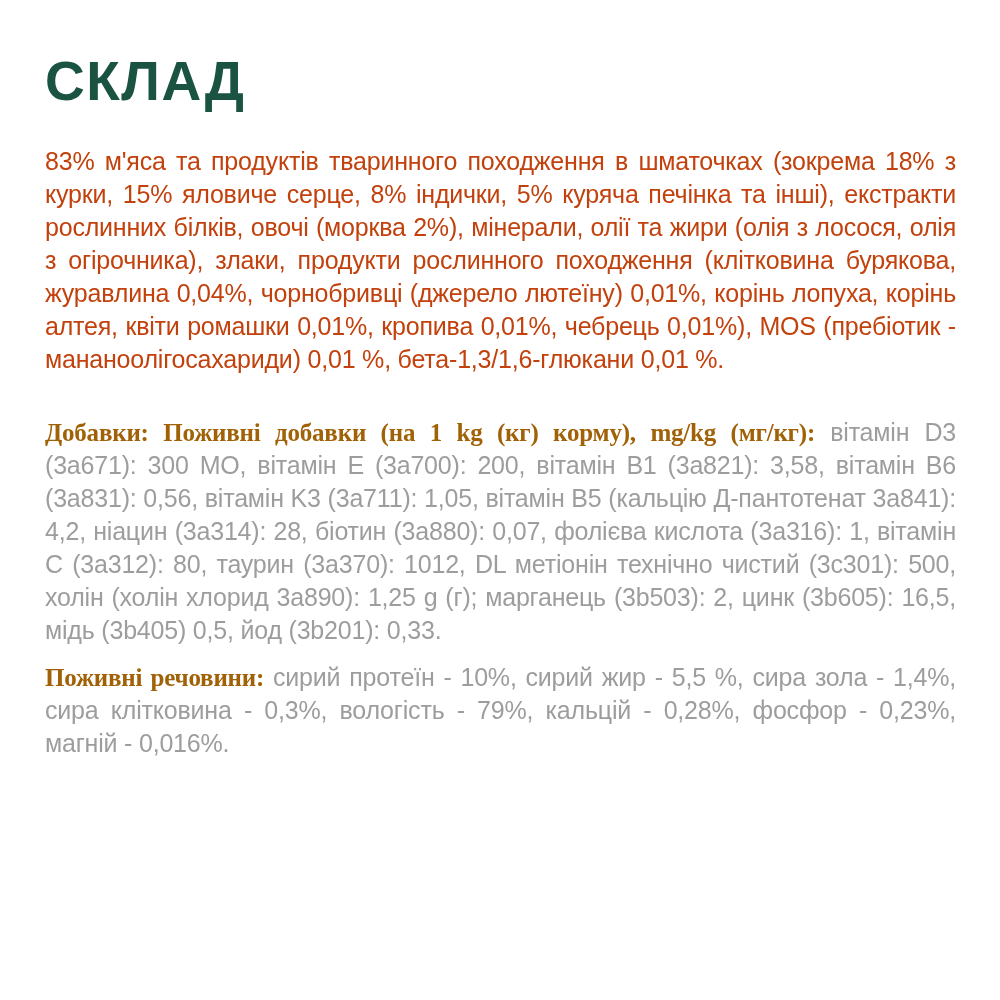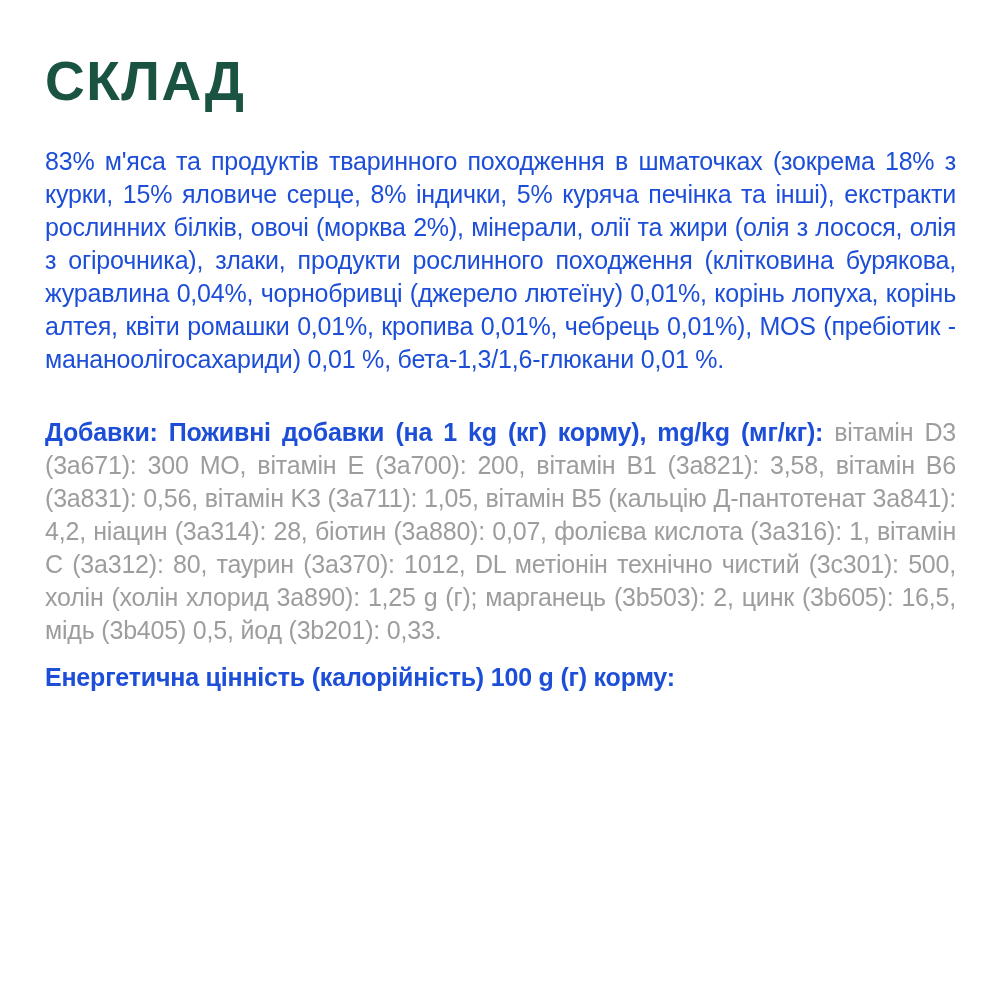--- a/index.html
+++ b/index.html
@@ -29,47 +29,48 @@
     line-height: 1;
   }
   .para {
     margin: 0;
     font-size: 25px;
     line-height: 33px;
     letter-spacing: -0.2px;
     text-align: justify;
   }
   .ingredients {
-    color: #1d4ed8;
+    color: #c2410c;
     margin-bottom: 40px;
     margin-top: 36px;
   }
   .grey {
     color: #9d9d9d;
   }
   .grey + .grey {
     margin-top: 14px;
   }
   .label {
-    color: #1d4ed8;
+    color: #a16207;
     font-weight: bold;
+    font-family: Liberation Serif, serif;
   }
   .energy-value {
     margin-top: 8px;
   }
 </style>
 </head>
 <body>
 
 <div class="page">
 
   <h1 class="title">СКЛАД</h1>
 
   <p class="para ingredients">83% м'яса та продуктів тваринного походження в шматочках (зокрема 18% з курки, 15% яловиче серце, 8% індички, 5% куряча печінка та інші), екстракти рослинних білків, овочі (морква 2%), мінерали, олії та жири (олія з лосося, олія з огірочника), злаки, продукти рослинного походження (клітковина бурякова, журавлина 0,04%, чорнобривці (джерело лютеїну) 0,01%, корінь лопуха, корінь алтея, квіти ромашки 0,01%, кропива 0,01%, чебрець 0,01%), MOS (пребіотик - мананоолігосахариди) 0,01 %, бета-1,3/1,6-глюкани 0,01 %.</p>
 
   <p class="para grey"><span class="label">Добавки: Поживні добавки (на 1 kg (кг) корму), mg/kg (мг/кг):</span><span> вітамін D3 (3a671): 300 МО, вітамін E (3a700): 200, вітамін B1 (3a821): 3,58, вітамін B6 (3a831): 0,56, вітамін K3 (3a711): 1,05, вітамін B5 (кальцію Д-пантотенат 3a841): 4,2, ніацин (3a314): 28, біотин (3a880): 0,07, фолієва кислота (3a316): 1, вітамін C (3a312): 80, таурин (3a370): 1012, DL метіонін технічно чистий (3c301): 500, холін (холін хлорид 3a890): 1,25 g (г); марганець (3b503): 2, цинк (3b605): 16,5, мідь (3b405) 0,5, йод (3b201): 0,33.</span></p>
 
+  <p class="para grey"><span class="label">Поживні речовини:</span><span> сирий протеїн - 10%, сирий жир - 5,5 %, сира зола - 1,4%, сира клітковина - 0,3%, вологість - 79%, кальцій - 0,28%, фосфор - 0,23%, магній - 0,016%.</span></p>
 
 
-  <p class="para grey"><span class="label">Енергетична цінність (калорійність) 100 g (г) корму:</span></p>
 
 
 </div>
 
 </body></html>

